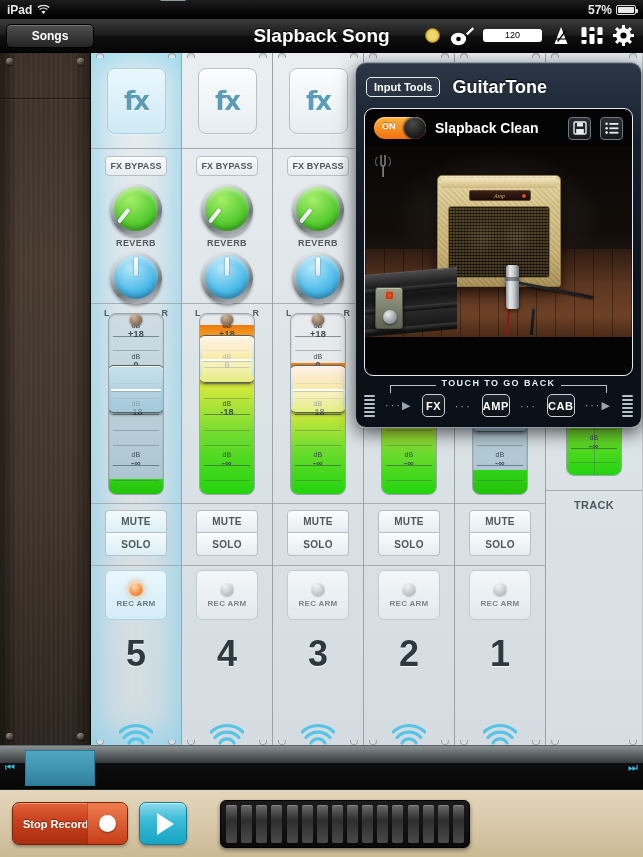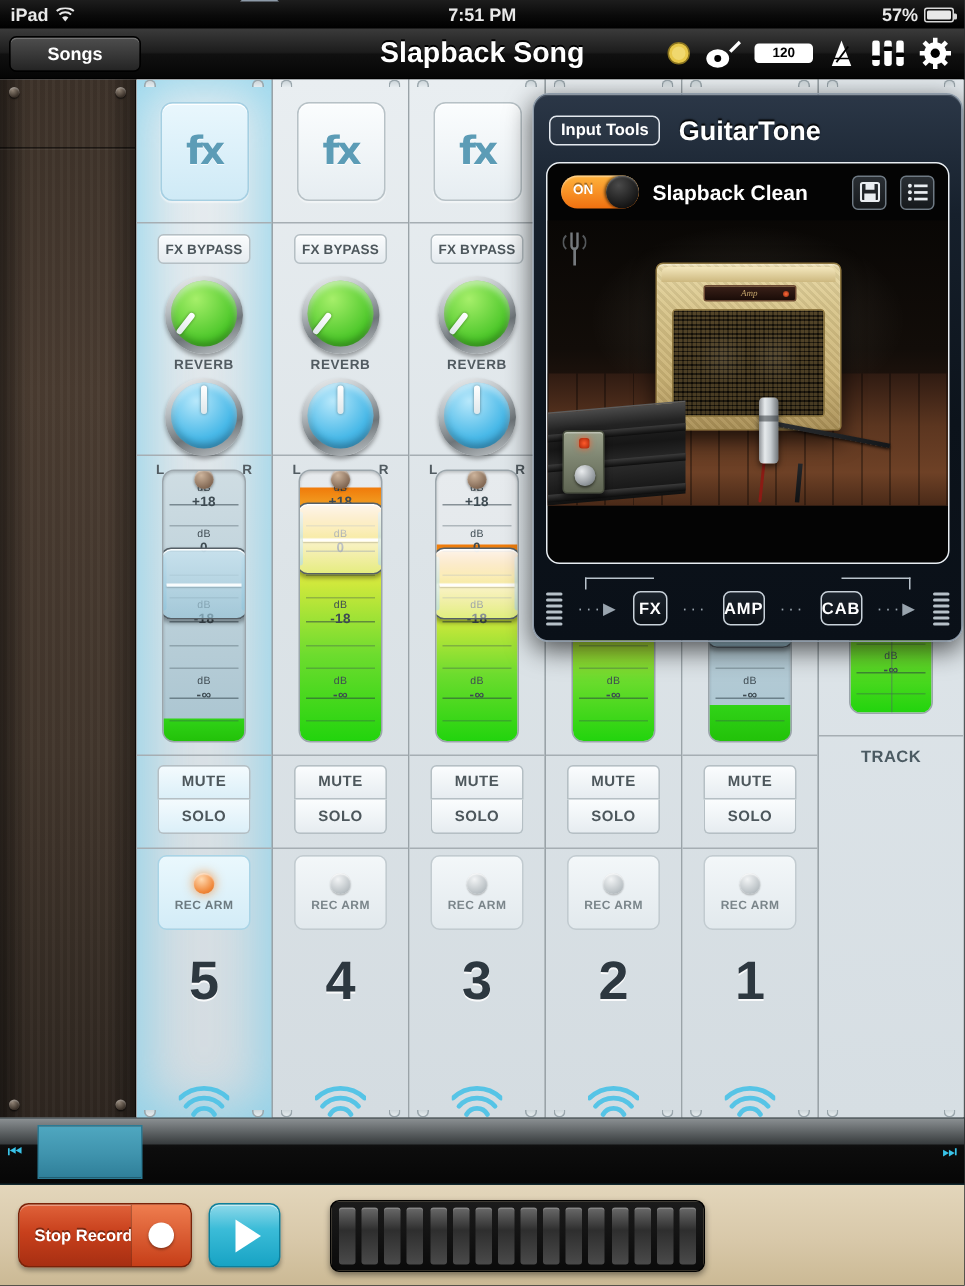--- a/index.html
+++ b/index.html
@@ -37,22 +37,22 @@
     align-items:center; justify-content:center;
   }
   .song-title {
     position:absolute; left:0; right:0; text-align:center;
     color:#fff; font-size:19px; font-weight:bold;
     text-shadow:0 -1px 0 #000;
   }
   .nav-icons { margin-left:auto; display:flex; align-items:center; gap:9px; padding-right:9px; z-index:3;}
   .nav-icons .ico { color:#fff; display:flex; align-items:center; justify-content:center; }
   .tempo-pill {
-    background:#fff; color:#000; font-size:9px; font-weight:bold;
-    border-radius:3px; padding:2px 12px; line-height:1;
+    background:#fff; color:#000; font-size:9px; font-weight:normal;
+    border-radius:3px; padding:2px 22px; line-height:1;
   }
 
   
   .mixer {
     position:absolute; left:0; top:53px; width:643px; height:692px;
     background:#bfc6ca;
   }
   
   .woodpanel {
     position:absolute; left:0; top:0; width:91px; height:692px;
@@ -419,21 +419,20 @@
 
   <div class="statusbar">
     <div class="sb-left">
       <span>iPad</span>
       <svg width="13" height="10" viewBox="0 0 13 10">
         <path d="M6.5 9.3 L4.4 6.6 a3.4 3.4 0 0 1 4.2 0 Z" fill="#e8e8e8"></path>
         <path d="M2.6 4.6 a6 6 0 0 1 7.8 0" stroke="#e8e8e8" stroke-width="1.3" fill="none"></path>
         <path d="M0.8 2.4 a9 9 0 0 1 11.4 0" stroke="#e8e8e8" stroke-width="1.3" fill="none"></path>
       </svg>
     </div>
-    <div class="sb-center">7:51 PM</div>
     <div class="sb-right">
       <span>57%</span>
       <span class="batt">
           <i></i>
         </span>
     </div>
   </div>
 
   <div class="navbar">
     <div class="songs-btn">Songs</div>
@@ -1035,20 +1034,21 @@
           <span class="rail" style="top:54px"></span>
         </div>
         <div class="pedal">
           <span class="led"></span>
           <span class="knob2"></span>
         </div>
       </div>
     </div>
 
     <div class="pop-foot">
+      <div class="touchback">TOUCH TO GO BACK</div>
       <span class="tb-line l"></span>
       <span class="tb-line r"></span>
       <span class="tb-tick" style="left:26px"></span>
       <span class="tb-tick" style="right:26px"></span>
       <div class="fxrow">
         <span class="bars">
             <i></i>
             <i></i>
             <i></i>
             <i></i>

